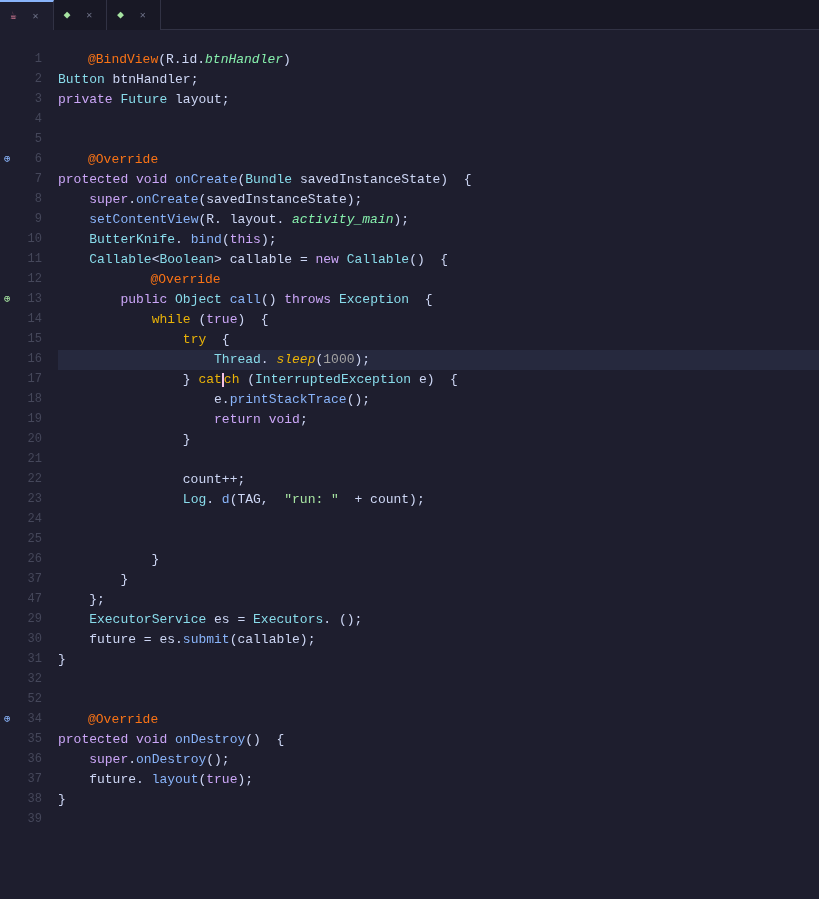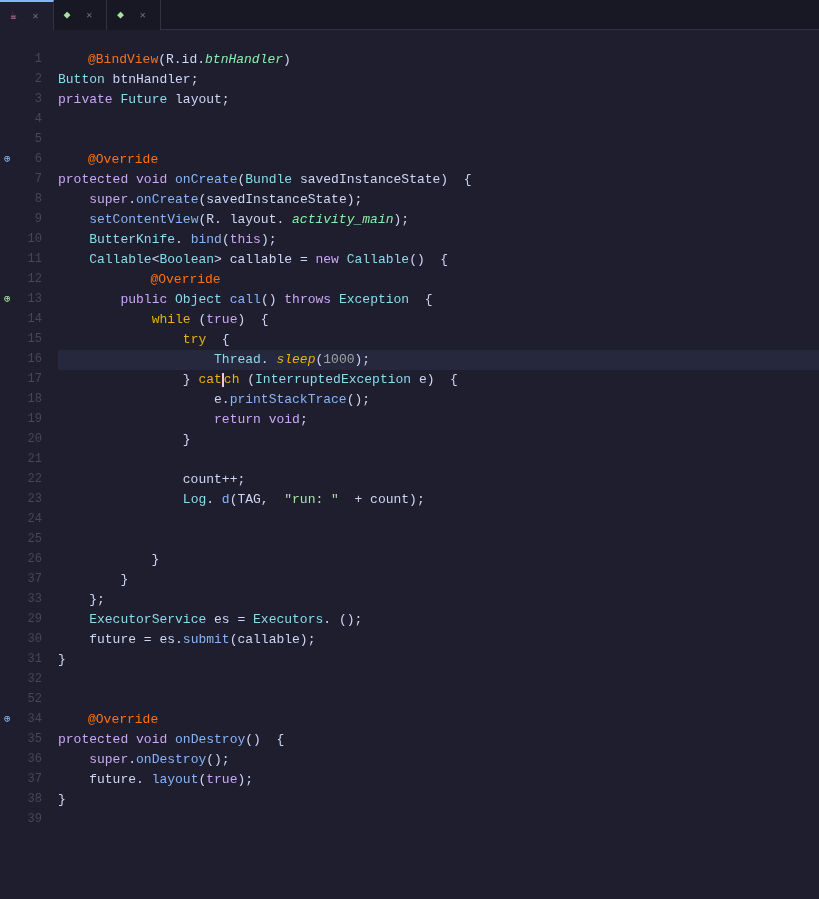--- a/index.html
+++ b/index.html
@@ -233,21 +233,21 @@
       <div class="gutter-line">
         <span>25</span>
       </div>
       <div class="gutter-line">
         <span>26</span>
       </div>
       <div class="gutter-line">
         <span>37</span>
       </div>
       <div class="gutter-line">
-        <span>33</span>
+        <span>47</span>
       </div>
       <div class="gutter-line">
         <span>29</span>
       </div>
       <div class="gutter-line">
         <span>30</span>
       </div>
       <div class="gutter-line">
         <span>31</span>
       </div>

